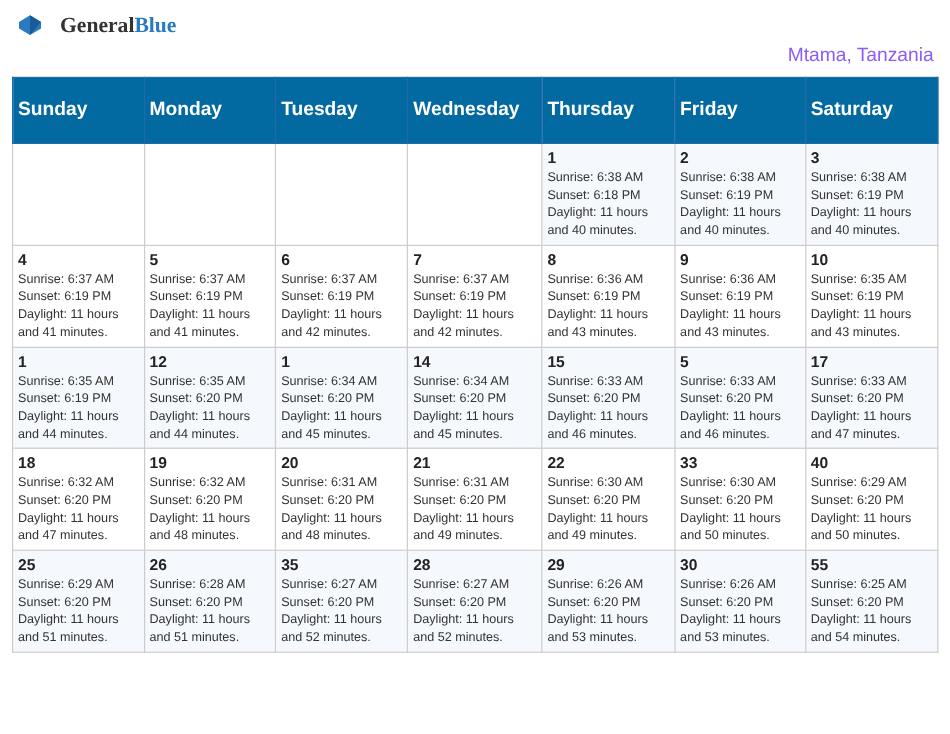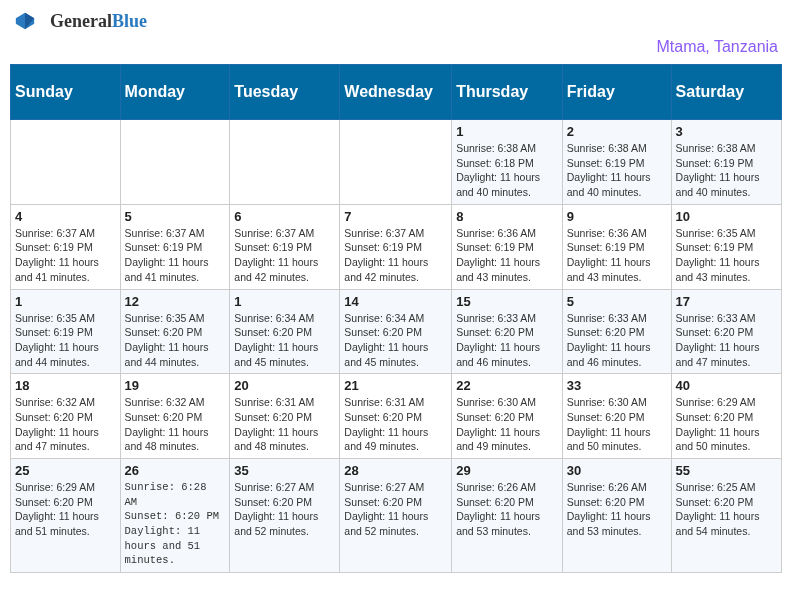--- a/index.html
+++ b/index.html
@@ -281,21 +281,21 @@
       </tr>
       <tr>
         <td>
           <div class="day-number">25</div>
           <div class="day-info" style="white-space: pre-line;">Sunrise: 6:29 AM
 Sunset: 6:20 PM
 Daylight: 11 hours and 51 minutes.</div>
         </td>
         <td>
           <div class="day-number">26</div>
-          <div class="day-info" style="white-space: pre-line; font-family: Liberation Mono, monospace;">Sunrise: 6:28 AM
+          <div class="day-info" style="white-space: pre-line;">Sunrise: 6:28 AM
 Sunset: 6:20 PM
 Daylight: 11 hours and 51 minutes.</div>
         </td>
         <td>
           <div class="day-number">35</div>
           <div class="day-info" style="white-space: pre-line;">Sunrise: 6:27 AM
 Sunset: 6:20 PM
 Daylight: 11 hours and 52 minutes.</div>
         </td>
         <td>

